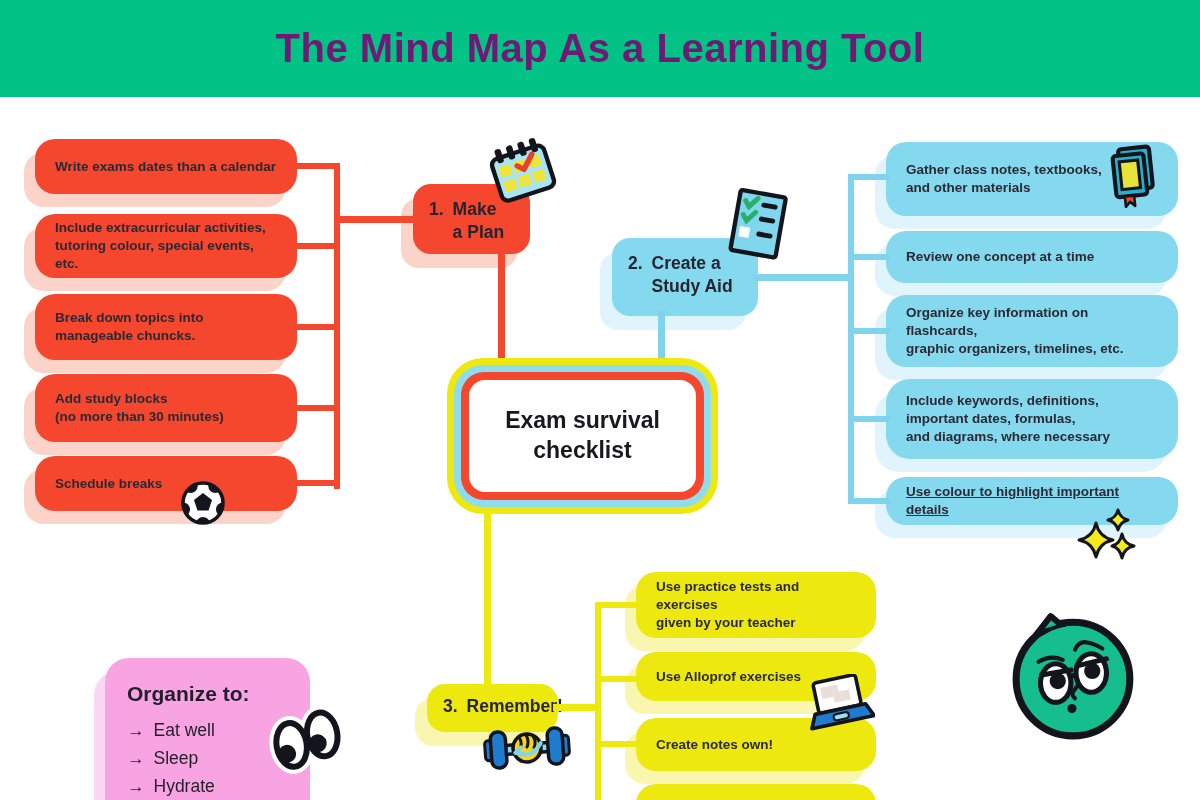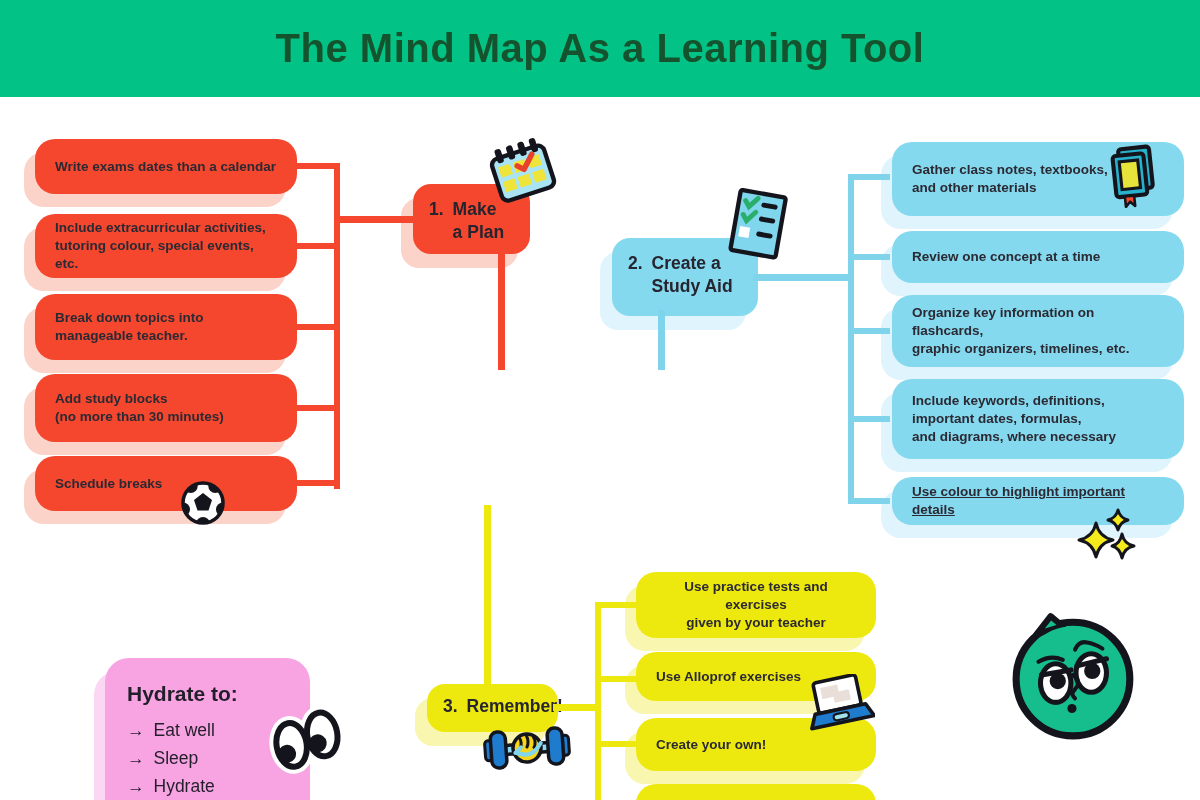--- a/index.html
+++ b/index.html
@@ -1,32 +1,32 @@
 <!DOCTYPE html>
 <html><head>
 <meta charset="utf-8">
 <style>
   html,body{margin:0;padding:0;background:#fff;}
   .canvas{position:relative;width:1200px;height:800px;background:#ffffff;overflow:hidden;
           font-family:"Liberation Sans",sans-serif;color:#2b2933;}
   
   .header{position:absolute;left:0;top:0;width:1200px;height:97px;background:#02C385;
           display:flex;align-items:center;justify-content:center;z-index:1;}
-  .header h1{margin:0;font-size:40px;font-weight:bold;color:#14532d;letter-spacing:.5px;}
+  .header h1{margin:0;font-size:40px;font-weight:bold;color:#701a75;letter-spacing:.5px;}
   
   .line{position:absolute;z-index:3;}
   .line.red{background:#F4472E;}
   .line.blue{background:#7FD4EC;}
   .line.yellow{background:#EDE90F;}
   
   .box{position:absolute;z-index:2;border-radius:20px;padding:12px 20px;display:flex;align-items:center;
        white-space:pre-line;font-size:13.5px;font-weight:600;line-height:1.32;box-sizing:border-box;}
   .box.red{background:#F4472E;box-shadow:-11px 13px 0 #FBD3C9;}
-  .box.blue{background:#85D9EE;box-shadow:-11px 13px 0 #DFF4FC;margin-left:6px;}
-  .box.yellow{background:#EDE90F;box-shadow:-11px 13px 0 #F8F6AF;text-align:center;}
+  .box.blue{background:#85D9EE;box-shadow:-11px 13px 0 #DFF4FC;}
+  .box.yellow{background:#EDE90F;box-shadow:-11px 13px 0 #F8F6AF;}
   
   .node{position:absolute;z-index:2;display:flex;gap:9px;border-radius:18px;box-sizing:border-box;
         font-weight:bold;font-size:17.5px;color:#26242e;white-space:pre-line;line-height:1.3;
         padding:14px 16px;}
   .node.red{background:#F4472E;box-shadow:-12px 14px 0 #FBD3C9;}
   .node.blue{background:#85D9EE;box-shadow:-12px 14px 0 #DFF4FC;}
   .node.yellow{background:#EDE90F;box-shadow:-12px 14px 0 #F8F6AF;}
   
   .center{position:absolute;left:447px;top:358px;width:271px;height:156px;z-index:4;
           background:#EDE90F;border-radius:36px;padding:7px;box-sizing:border-box;}
@@ -76,70 +76,78 @@
   <div class="line yellow" style="left:597px;top:676px;width:42px;height:6px;"></div>
   <div class="line yellow" style="left:597px;top:741px;width:42px;height:6px;"></div>
 
   <div class="box red" style="left:35px;top:139px;width:262px;height:55px;">
     <span>Write exams dates than a calendar</span></div>
   <div class="box red" style="left:35px;top:214px;width:262px;height:64px;">
     <span>Include extracurricular activities,
 tutoring colour, special events, etc.</span></div>
   <div class="box red" style="left:35px;top:294px;width:262px;height:66px;">
     <span>Break down topics into
-manageable teacher.</span></div>
+manageable chuncks.</span></div>
   <div class="box red" style="left:35px;top:374px;width:262px;height:68px;">
     <span>Add study blocks
 (no more than 30 minutes)</span></div>
   <div class="box red" style="left:35px;top:456px;width:262px;height:55px;">
     <span>Schedule breaks</span></div>
 
   <div class="box blue" style="left:886px;top:142px;width:292px;height:74px;">
     <span>Gather class notes, textbooks,
 and other materials</span></div>
   <div class="box blue" style="left:886px;top:231px;width:292px;height:52px;">
     <span>Review one concept at a time</span></div>
   <div class="box blue" style="left:886px;top:295px;width:292px;height:72px;">
     <span>Organize key information on flashcards,
 graphic organizers, timelines, etc.</span></div>
-  <div class="box blue" style="left:886px;top:379px;width:292px;height:80px;">
+  <div class="box blue" style="left:886px;top:379px;width:292px;height:80px;border-radius:24px;">
     <span>Include keywords, definitions,
 important dates, formulas,
 and diagrams, where necessary</span></div>
   <div class="box blue" style="left:886px;top:477px;width:292px;height:48px;text-decoration:underline;">
     <span>Use colour to highlight important details</span></div>
 
   <div class="box yellow" style="left:636px;top:572px;width:240px;height:66px;">
     <span>Use practice tests and exercises
 given by your teacher</span></div>
   <div class="box yellow" style="left:636px;top:652px;width:240px;height:49px;">
     <span>Use Alloprof exercises</span></div>
   <div class="box yellow" style="left:636px;top:718px;width:240px;height:53px;">
-    <span>Create your own!</span></div>
+    <span>Create notes own!</span></div>
   <div class="box yellow" style="left:636px;top:784px;width:240px;height:40px;">
     <span></span></div>
 
   <div class="node red" style="left:413px;top:184px;width:117px;height:70px;">
     <span>1.</span>
     <span>Make
 a Plan</span>
   </div>
   <div class="node blue" style="left:612px;top:238px;width:146px;height:78px;">
     <span>2.</span>
     <span>Create a
 Study Aid</span>
   </div>
   <div class="node yellow" style="left:427px;top:684px;width:131px;height:48px;padding:11px 16px;">
     <span>3.</span>
     <span>Remember!</span>
   </div>
 
+  <div class="center">
+    <div class="ring-blue">
+      <div class="ring-red">
+        <div class="core">Exam survival
+checklist</div>
+      </div>
+    </div>
+  </div>
 
   <div class="note">
-    <h2>Hydrate to:</h2>
+    <h2>Organize to:</h2>
     <div class="row">
       <span class="ar">→</span>
       <span>Eat well</span>
       </div>
     <div class="row">
       <span class="ar">→</span>
       <span>Sleep</span>
       </div>
     <div class="row">
       <span class="ar">→</span>

